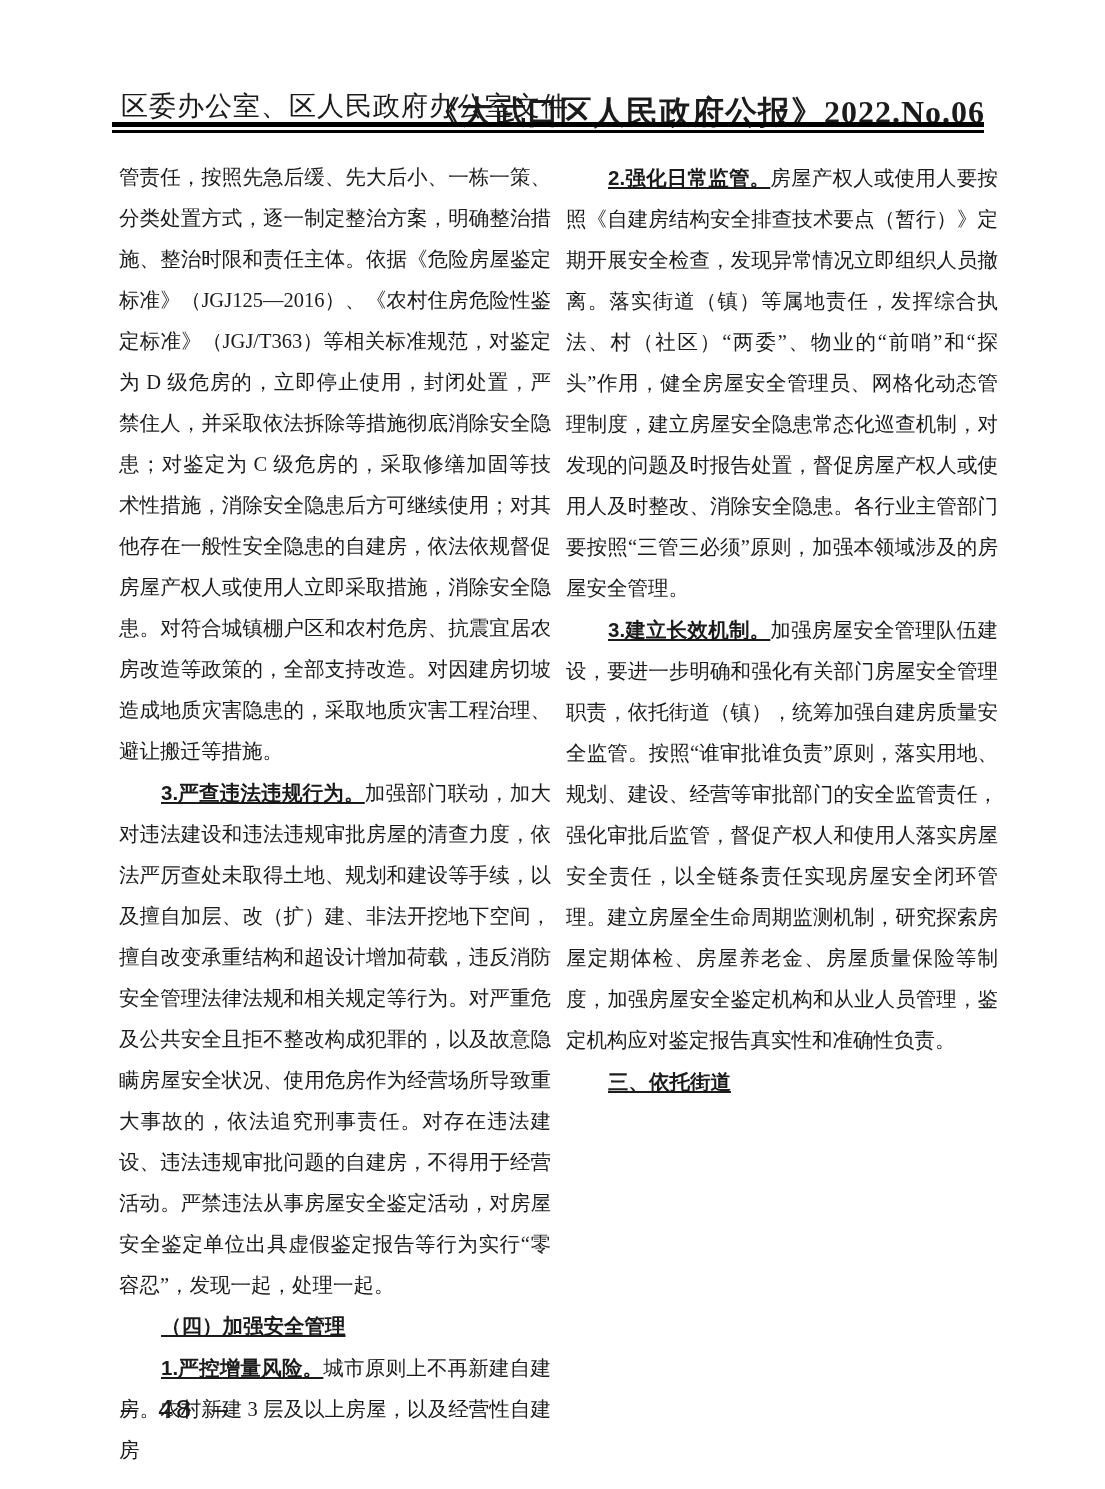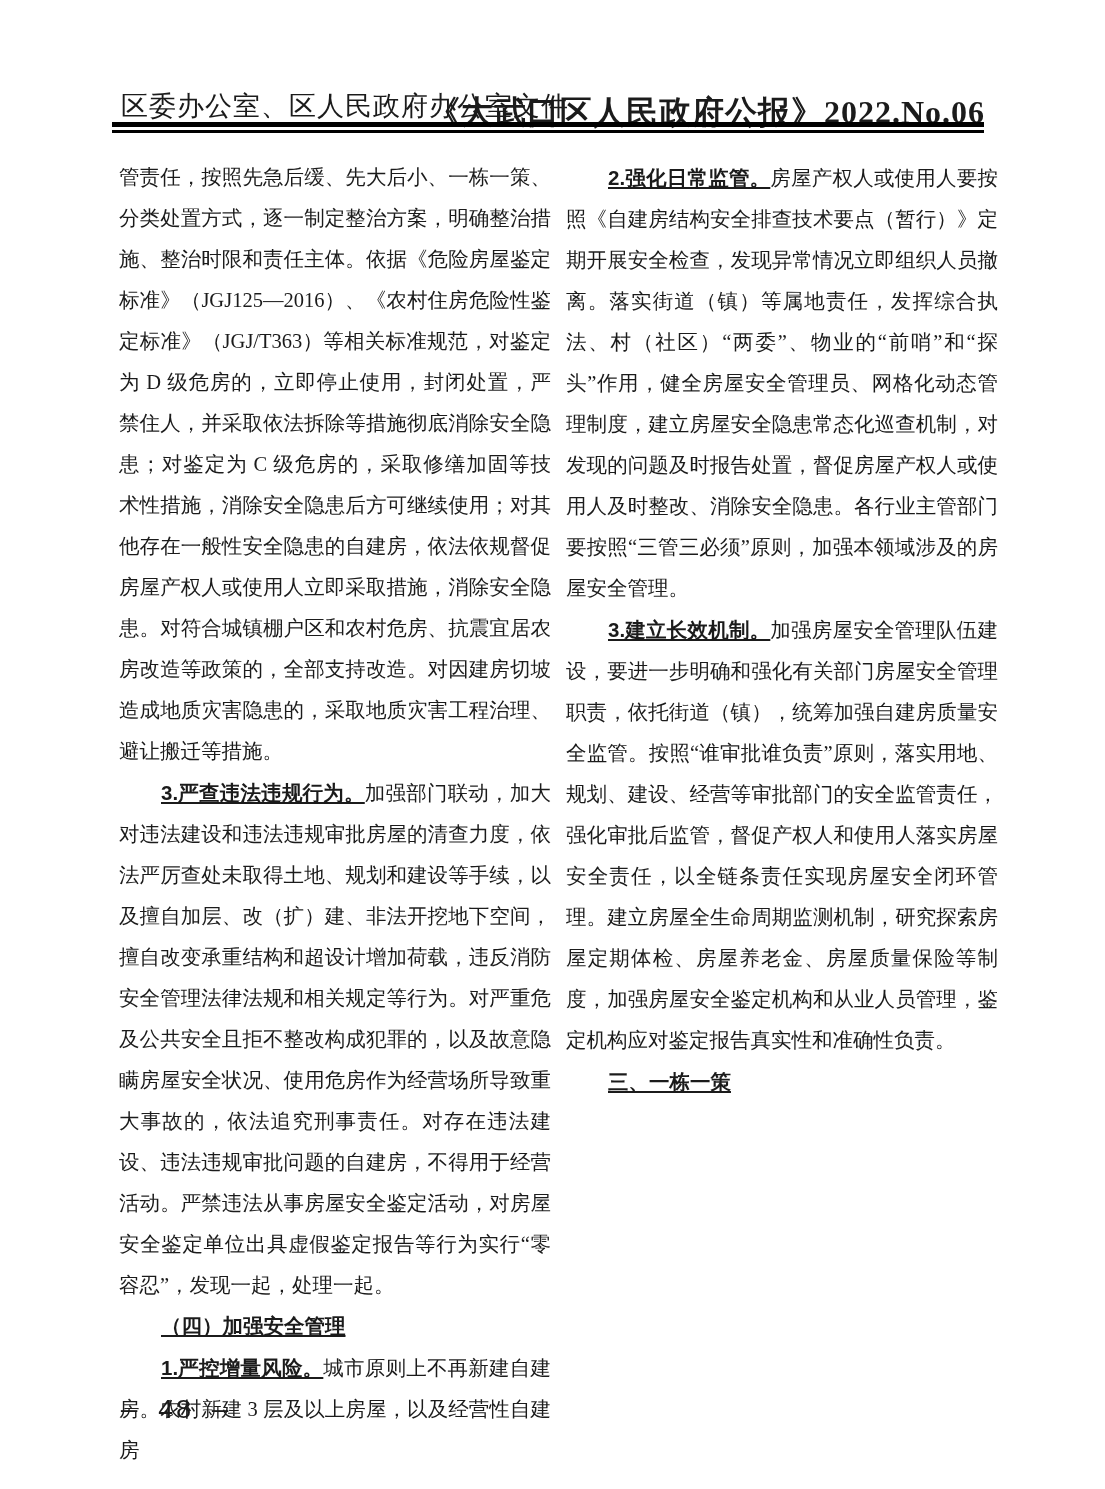--- a/index.html
+++ b/index.html
@@ -110,18 +110,18 @@
   <div class="col col-left">
       <p class="para"><span class="run">管责任，按照先急后缓、先大后小、一栋一策、分类处置方式，逐一制定整治方案，明确整治措施、整治时限和责任主体。依据《危险房屋鉴定标准》（JGJ125—2016）、《农村住房危险性鉴定标准》（JGJ/T363）等相关标准规范，对鉴定为 D 级危房的，立即停止使用，封闭处置，严禁住人，并采取依法拆除等措施彻底消除安全隐患；对鉴定为 C 级危房的，采取修缮加固等技术性措施，消除安全隐患后方可继续使用；对其他存在一般性安全隐患的自建房，依法依规督促房屋产权人或使用人立即采取措施，消除安全隐患。对符合城镇棚户区和农村危房、抗震宜居农房改造等政策的，全部支持改造。对因建房切坡造成地质灾害隐患的，采取地质灾害工程治理、避让搬迁等措施。</span></p>
       <p class="para indent"><span class="run bold">3.严查违法违规行为。</span><span class="run">加强部门联动，加大对违法建设和违法违规审批房屋的清查力度，依法严厉查处未取得土地、规划和建设等手续，以及擅自加层、改（扩）建、非法开挖地下空间，擅自改变承重结构和超设计增加荷载，违反消防安全管理法律法规和相关规定等行为。对严重危及公共安全且拒不整改构成犯罪的，以及故意隐瞒房屋安全状况、使用危房作为经营场所导致重大事故的，依法追究刑事责任。对存在违法建设、违法违规审批问题的自建房，不得用于经营活动。严禁违法从事房屋安全鉴定活动，对房屋安全鉴定单位出具虚假鉴定报告等行为实行“零容忍”，发现一起，处理一起。</span></p>
       <p class="para indent heading-kai"><span class="run bold">（四）加强安全管理</span></p>
       <p class="para indent"><span class="run bold">1.严控增量风险。</span><span class="run">城市原则上不再新建自建房。农村新建 3 层及以上房屋，以及经营性自建房</span></p>
     </div>
 
   <div class="col col-right">
       <p class="para indent"><span class="run bold">2.强化日常监管。</span><span class="run">房屋产权人或使用人要按照《自建房结构安全排查技术要点（暂行）》定期开展安全检查，发现异常情况立即组织人员撤离。落实街道（镇）等属地责任，发挥综合执法、村（社区）“两委”、物业的“前哨”和“探头”作用，健全房屋安全管理员、网格化动态管理制度，建立房屋安全隐患常态化巡查机制，对发现的问题及时报告处置，督促房屋产权人或使用人及时整改、消除安全隐患。各行业主管部门要按照“三管三必须”原则，加强本领域涉及的房屋安全管理。</span></p>
       <p class="para indent"><span class="run bold">3.建立长效机制。</span><span class="run">加强房屋安全管理队伍建设，要进一步明确和强化有关部门房屋安全管理职责，依托街道（镇），统筹加强自建房质量安全监管。按照“谁审批谁负责”原则，落实用地、规划、建设、经营等审批部门的安全监管责任，强化审批后监管，督促产权人和使用人落实房屋安全责任，以全链条责任实现房屋安全闭环管理。建立房屋全生命周期监测机制，研究探索房屋定期体检、房屋养老金、房屋质量保险等制度，加强房屋安全鉴定机构和从业人员管理，鉴定机构应对鉴定报告真实性和准确性负责。</span></p>
-      <p class="para indent heading-hei"><span class="run bold">三、一栋一策</span></p>
+      <p class="para indent heading-hei"><span class="run bold">三、依托街道</span></p>
     </div>
 
   <div class="footer-pagenum">— 48 —</div>
 
 </div>
 
 </body></html>

